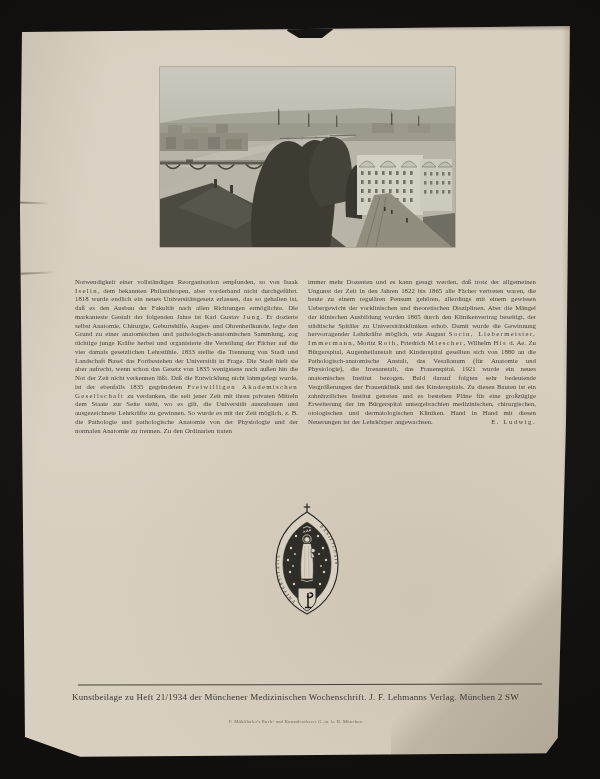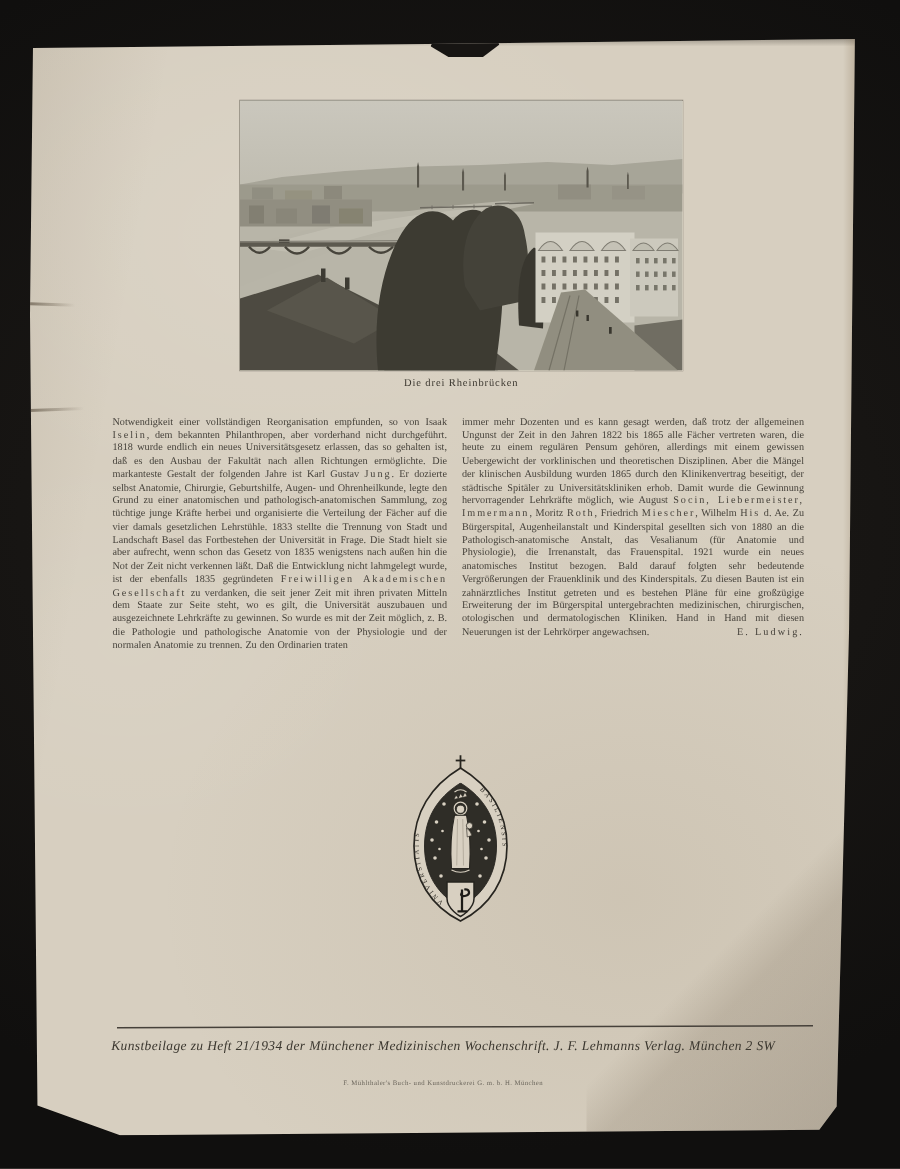--- a/index.html
+++ b/index.html
@@ -40,21 +40,21 @@
   .sperr{letter-spacing:1.3px;}
   .sig{float:right;letter-spacing:1.4px;}
   
   .seal{position:absolute;left:252px;top:476px;width:70px;height:122px;}
   .seal text{font-family:"Liberation Serif","DejaVu Serif",serif;font-size:4.3px;
              letter-spacing:1.6px;fill:#2e2b25;}
   
   .foot-rule{position:absolute;left:58px;top:658px;width:464px;height:1px;background:#46413a;
              transform:rotate(-0.15deg);}
   .imprint{position:absolute;left:20px;right:20px;top:666px;text-align:center;white-space:nowrap;
-           font-size:9px;letter-spacing:0.25px;color:#3b372f;font-style:italic;}
+           font-size:9px;letter-spacing:0.25px;color:#3b372f;}
   .printer{position:absolute;left:20px;right:20px;top:693px;text-align:center;white-space:nowrap;
            font-size:4.5px;letter-spacing:0.3px;color:#6b665c;}
 </style>
 </head>
 <body>
 
 <div class="stage">
   <div class="paper">
     <div class="edge-top"></div>
     <div class="edge-right"></div>
@@ -198,21 +198,20 @@
       </g>
       <g>
         <path d="M196,180 L214,128 L230,126 L292,180 Z" fill="#8f8d7f"></path>
         <path d="M206,180 L220,130 M216,180 L226,130" stroke="#6f6d62" stroke-width="0.8" fill="none"></path>
         <rect x="224" y="140" width="1.6" height="4" fill="#2e2d27"></rect>
         <rect x="231" y="143" width="1.6" height="4" fill="#2e2d27"></rect>
         <rect x="246" y="151" width="1.8" height="4.5" fill="#2e2d27"></rect>
       </g>
       <rect x="0" y="0" width="295" height="180" fill="#b0a890" opacity="0.08"></rect>
     </svg>
-    <div class="photo-caption">Die drei Rheinbrücken</div>
 
     <p class="col left"><span>Notwendigkeit einer vollständigen Reorganisation empfunden, so von Isaak </span><span class="sperr">Iselin</span><span>, dem bekannten Philanthropen, aber vorderhand nicht durchgeführt. 1818 wurde endlich ein neues Universitätsgesetz erlassen, das so gehalten ist, daß es den Ausbau der Fakultät nach allen Richtungen ermöglichte. Die markanteste Gestalt der folgenden Jahre ist Karl Gustav </span><span class="sperr">Jung</span><span>. Er dozierte selbst Anatomie, Chirurgie, Geburtshilfe, Augen- und Ohrenheilkunde, legte den Grund zu einer anatomischen und pathologisch-anatomischen Sammlung, zog tüchtige junge Kräfte herbei und organisierte die Verteilung der Fächer auf die vier damals gesetzlichen Lehrstühle. 1833 stellte die Trennung von Stadt und Landschaft Basel das Fortbestehen der Universität in Frage. Die Stadt hielt sie aber aufrecht, wenn schon das Gesetz von 1835 wenigstens nach außen hin die Not der Zeit nicht verkennen läßt. Daß die Entwicklung nicht lahmgelegt wurde, ist der ebenfalls 1835 gegründeten </span><span class="sperr">Freiwilligen Akademischen Gesellschaft</span><span> zu verdanken, die seit jener Zeit mit ihren privaten Mitteln dem Staate zur Seite steht, wo es gilt, die Universität auszubauen und ausgezeichnete Lehrkräfte zu gewinnen. So wurde es mit der Zeit möglich, z. B. die Pathologie und pathologische Anatomie von der Physiologie und der normalen Anatomie zu trennen. Zu den Ordinarien traten</span></p>
     <p class="col right"><span>immer mehr Dozenten und es kann gesagt werden, daß trotz der allgemeinen Ungunst der Zeit in den Jahren 1822 bis 1865 alle Fächer vertreten waren, die heute zu einem regulären Pensum gehören, allerdings mit einem gewissen Uebergewicht der vorklinischen und theoretischen Disziplinen. Aber die Mängel der klinischen Ausbildung wurden 1865 durch den Klinikenvertrag beseitigt, der städtische Spitäler zu Universitätskliniken erhob. Damit wurde die Gewinnung hervorragender Lehrkräfte möglich, wie August </span><span class="sperr">Socin, Liebermeister, Immermann</span><span>, Moritz </span><span class="sperr">Roth</span><span>, Friedrich </span><span class="sperr">Miescher</span><span>, Wilhelm </span><span class="sperr">His</span><span> d. Ae. Zu Bürgerspital, Augenheilanstalt und Kinderspital gesellten sich von 1880 an die Pathologisch-anatomische Anstalt, das Vesalianum (für Anatomie und Physiologie), die Irrenanstalt, das Frauenspital. 1921 wurde ein neues anatomisches Institut bezogen. Bald darauf folgten sehr bedeutende Vergrößerungen der Frauenklinik und des Kinderspitals. Zu diesen Bauten ist ein zahnärztliches Institut getreten und es bestehen Pläne für eine großzügige Erweiterung der im Bürgerspital untergebrachten medizinischen, chirurgischen, otologischen und dermatologischen Kliniken. Hand in Hand mit diesen Neuerungen ist der Lehrkörper angewachsen.</span><span class="sperr sig">E. Ludwig.</span></p>
 
     <svg class="seal" viewBox="0 0 70 122">
       <defs>
         <path id="sealL" d="M35,107 C16,97 7,81 7,62 C7,42 16,26 35,15" fill="none"></path>
         <path id="sealR" d="M35,15 C54,26 63,42 63,62 C63,81 54,97 35,107" fill="none"></path>
       </defs>
       <g stroke="#26241f" stroke-width="1.2">

